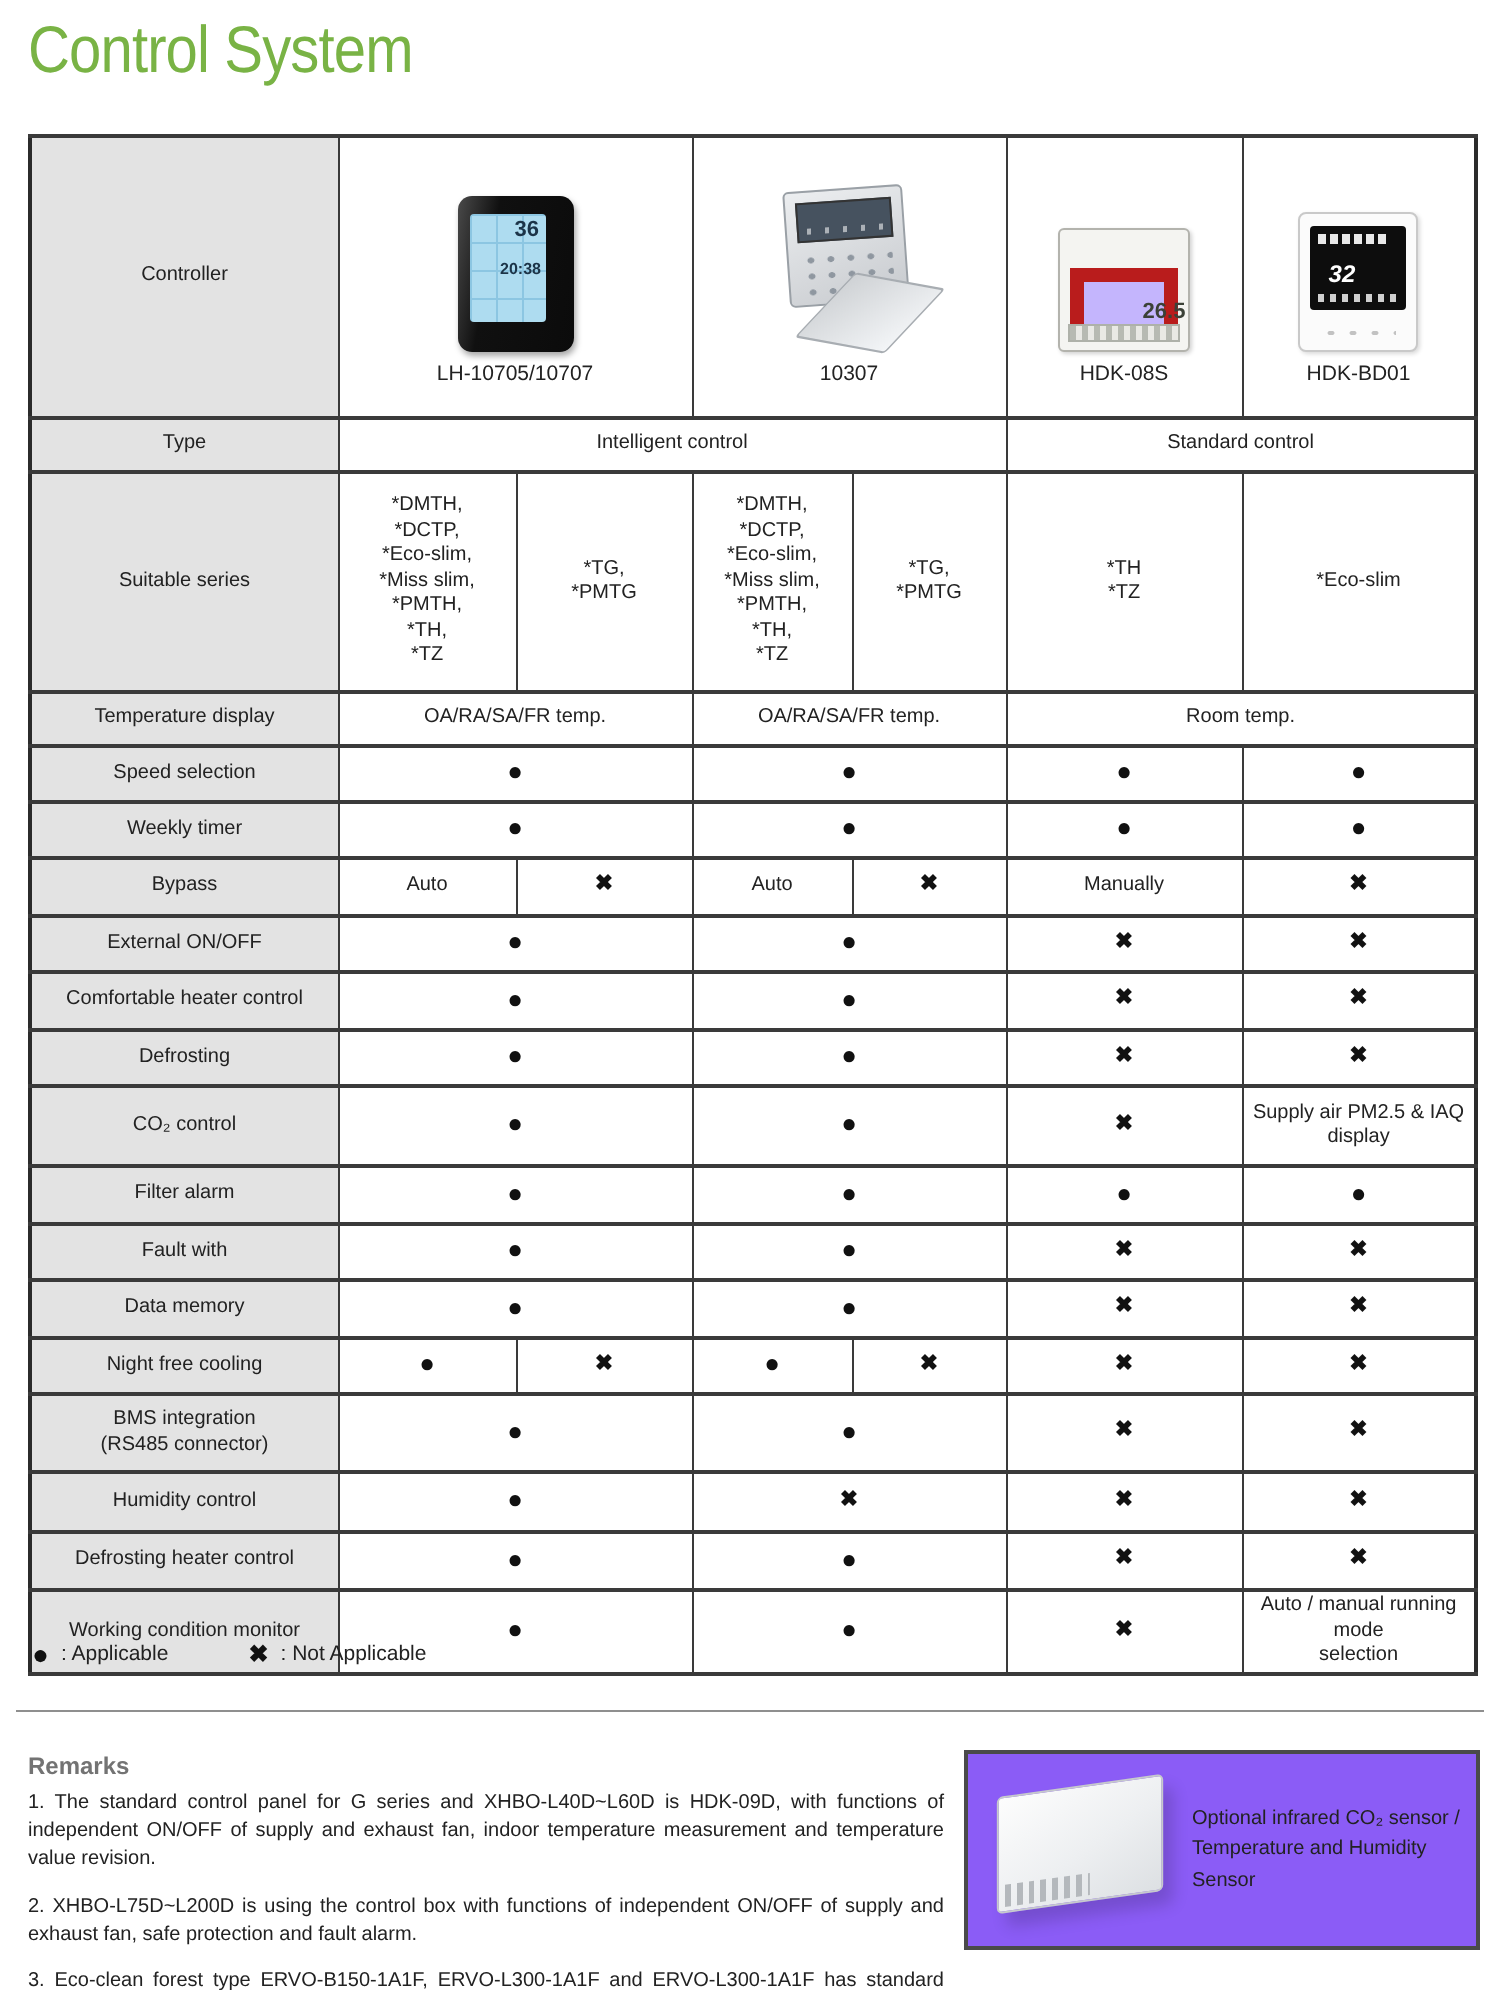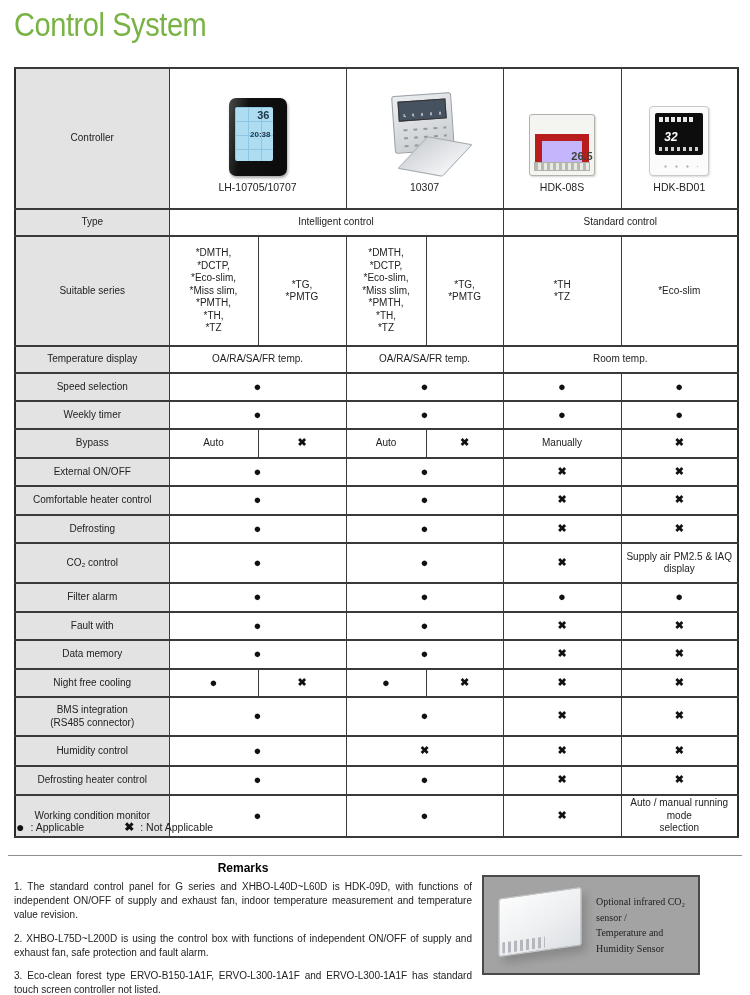--- a/index.html
+++ b/index.html
@@ -88,26 +88,26 @@
 
   
   .legend { position:absolute; left:16px; top:820px; font-size:10.5px; display:flex; align-items:center; gap:6px; }
   .legend .dot { font-size:14px; }
   .legend .cross { font-size:12px; }
   .legend .sep { width:28px; }
 
   
   .divider { position:absolute; left:8px; top:855px; width:734px; border-top:1px solid #8f8f8f; }
   .remarks { position:absolute; left:14px; top:861px; width:458px; }
-  .remarks h3 { margin:0 0 5px 0; font-size:12px; font-weight:bold; color:#000000;text-align:center; }
+  .remarks h3 { margin:15px 0 5px 0; font-size:12px; font-weight:bold; color:#737373; }
   .remarks p { margin:0 0 9px 0; font-size:10px; line-height:1.42; text-align:justify; color:#222; }
 
   
-  .sensorbox { position:absolute; left:482px; top:875px; width:218px; height:100px;
-    border:2px solid #4a4a4a; background:#a3a3a3; display:flex; align-items:center;font-family:Liberation Serif, serif; }
+  .sensorbox { position:absolute; left:482px; top:875px; width:258px; height:100px;
+    border:2px solid #4a4a4a; background:#8b5cf6; display:flex; align-items:center; }
   .sensor-imgwrap { width:112px; height:100%; position:relative; }
   .sensor {
     position:absolute; left:14px; top:16px; width:84px; height:58px;
     background:linear-gradient(150deg,#fdfdfd 0%,#edeff1 55%,#dde0e3 100%);
     border:1px solid #c6c9cc; border-radius:3px;
     transform:rotate(-8deg) skewX(-8deg);
     box-shadow:5px 7px 8px rgba(0,0,0,.16);
   }
   .sensor::after { content:""; position:absolute; left:3px; bottom:2px; width:52%; height:11px;
     background:repeating-linear-gradient(90deg,#b4b8bc 0 3px, transparent 3px 6px); }

